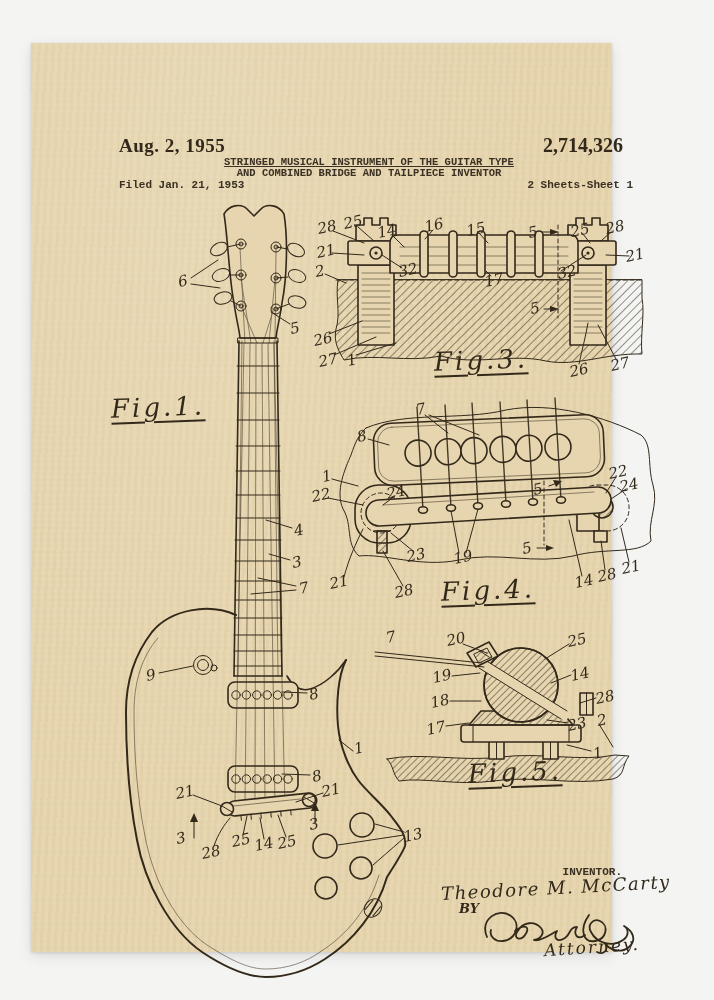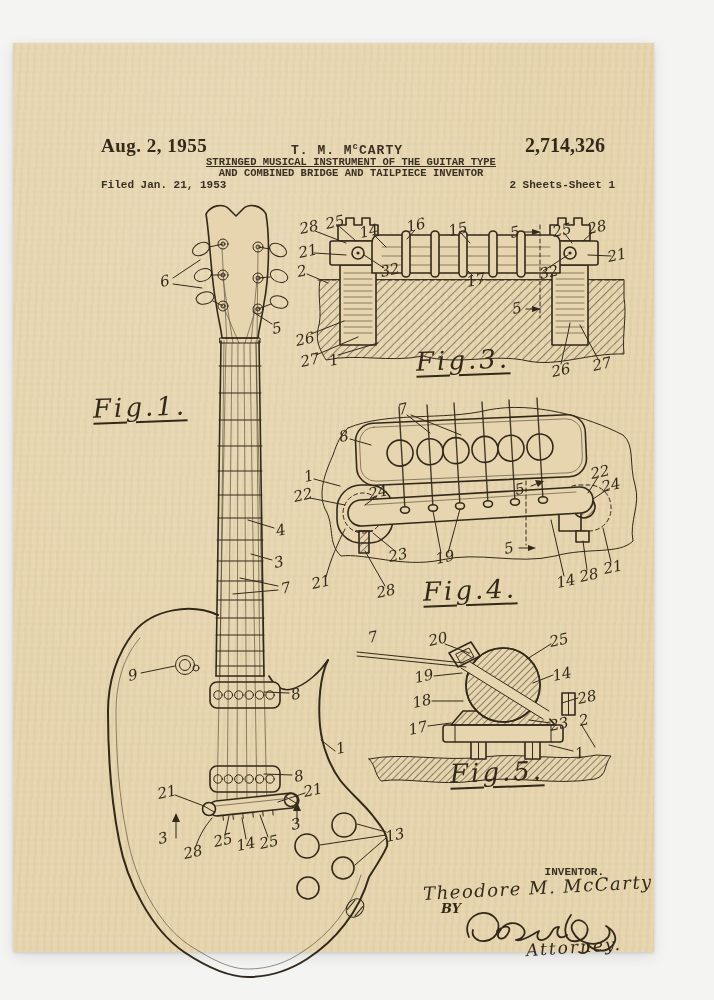--- a/index.html
+++ b/index.html
@@ -1,21 +1,21 @@
 <!DOCTYPE html>
 <html style="--paper: #e6d5ae; --mat: #f4f4f2; --ink: #33291b;"><head>
 <meta charset="utf-8">
 <style>
   :root{ --paper:#e6d5ae; --mat:#f4f4f2; --ink:#33291b; }
   *{ margin:0; padding:0; box-sizing:border-box; }
   html,body{ width:714px; height:1000px; }
   body{ background:var(--mat); font-family:"Liberation Sans",sans-serif; position:relative; overflow:hidden; }
   .stage{ position:absolute; inset:0; }
   .paper{
-    position:absolute; left:13px; top:43px; width:641px; height:909px;
+    position:absolute; left:31px; top:43px; width:581px; height:909px;
     background-color:var(--paper);
     background-image:
       radial-gradient(ellipse at 30% 15%, rgba(255,255,255,0.10), transparent 60%),
       repeating-linear-gradient(93deg, rgba(150,115,60,0.05) 0 3px, rgba(0,0,0,0) 3px 7px),
       repeating-linear-gradient(0deg, rgba(255,248,230,0.06) 0 2px, rgba(0,0,0,0) 2px 6px);
     box-shadow: 0 4px 14px rgba(0,0,0,0.10), 0 1px 3px rgba(0,0,0,0.12);
   }
   .abs{ position:absolute; color:var(--ink); white-space:nowrap; }
   .serifb{ font-family:"Liberation Serif",serif; font-weight:bold; }
   .typ{ font-family:"Liberation Mono",monospace; font-weight:bold; color:#3a3023; }
@@ -55,21 +55,20 @@
   .sig-attorney{ left:513px; top:894px; font:italic 17px "DejaVu Serif",serif; letter-spacing:2px; transform:rotate(-4deg); }
 </style>
 </head>
 <body>
 
 <div class="stage">
  <div class="paper">
 
   <div class="abs serifb hdr-date">Aug. 2, 1955</div>
   <div class="abs serifb hdr-num">2,714,326</div>
-  <div class="abs typ hdr-name"><span>T. M. M</span><sup>c</sup><span>CARTY</span></div>
   <div class="abs typ hdr-title1">STRINGED MUSICAL INSTRUMENT OF THE GUITAR TYPE</div>
   <div class="abs typ hdr-title2">AND COMBINED BRIDGE AND TAILPIECE INVENTOR</div>
   <div class="abs typ hdr-filed">Filed Jan. 21, 1953</div>
   <div class="abs typ hdr-sheet">2 Sheets-Sheet 1</div>
 
   <div class="fig" style="left:75px;top:155px;width:320px;height:790px">
     <svg width="320" height="790" viewBox="0 0 320 790">
 
       <path class="kp" d="M118,16 C123,7 135,5 141,11 L148,18 L155,11 C161,5 173,7 178,16 C182,40 181,80 176,105 C174,120 171,130 170,140 L134,140 C133,130 130,120 128,105 C123,80 122,40 118,16 Z"></path>
 

